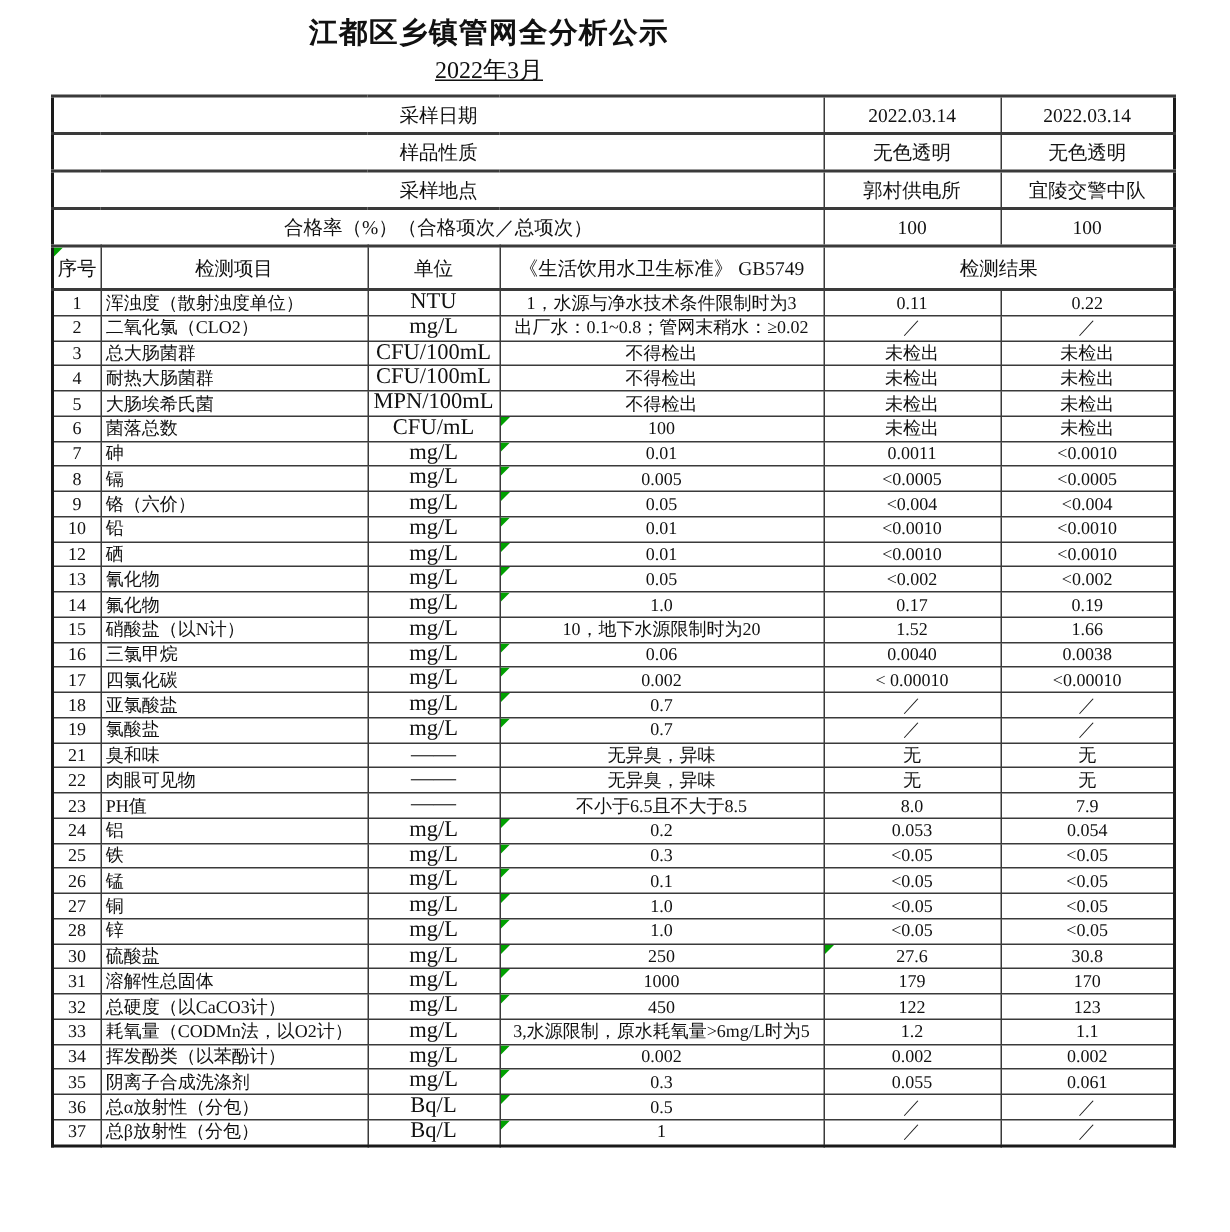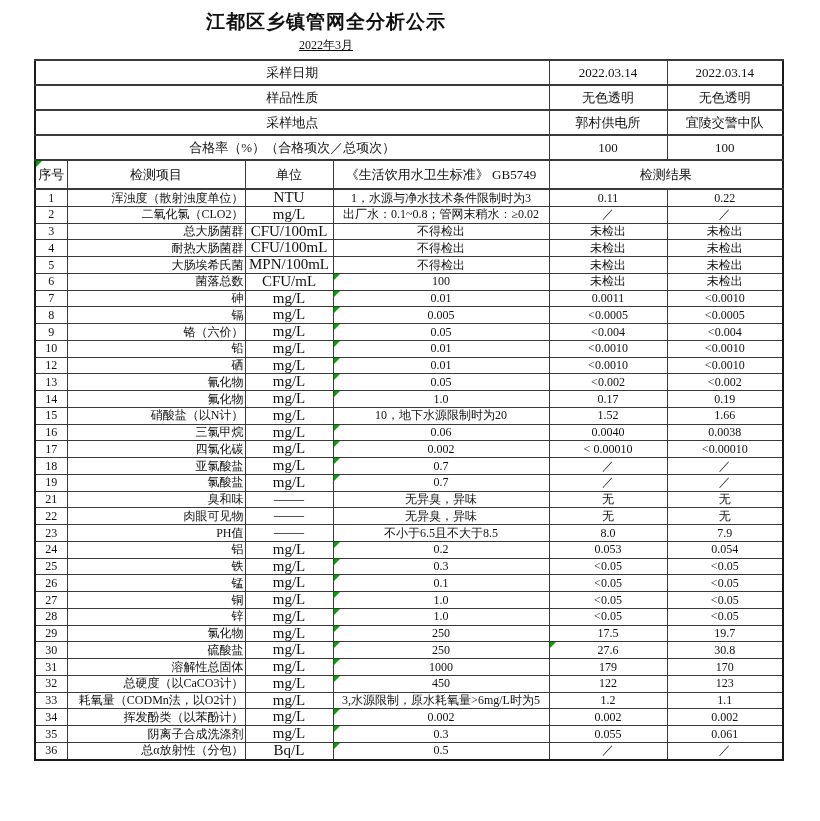--- a/index.html
+++ b/index.html
@@ -1,28 +1,28 @@
 <!DOCTYPE html>
 <html><head>
 <meta charset="utf-8">
 <style>
   html,body{margin:0;padding:0;background:#fff;}
   body{width:820px;height:821px;overflow:hidden;
        font-family:"Liberation Serif","DejaVu Serif",serif;color:#111;}
   .page{width:652px;}
   h1.title{margin:9px 0 2px 0;text-align:center;font-size:19px;font-weight:bold;letter-spacing:1px;}
-  .subtitle{text-align:center;font-size:12px;text-decoration:underline;margin-bottom:5px;}
+  .subtitle{text-align:center;font-size:16px;text-decoration:underline;margin-bottom:5px;}
   table.analysis{border-collapse:collapse;table-layout:fixed;width:750px;margin-left:34px;
                  border:2px solid #1a1a1a;}
   th,td{border:1px solid #3a3a3a;position:relative;overflow:hidden;white-space:nowrap;
         font-weight:normal;text-align:center;padding:0 1px;}
   tr.info th,tr.info td{height:23px;font-size:13px;border-top-width:2px;border-bottom-width:2px;}
   tr.colhead th{height:27px;font-size:13px;border-bottom-width:2px;}
   .c-no{font-size:12px;}
-  .c-item{text-align:right;padding-left:3px;font-size:12px;margin-top:26px;}
+  .c-item{text-align:left;padding-left:3px;font-size:12px;margin-top:26px;}
   .c-unit{font-size:15px;}
   .c-std{font-size:12px;}
   .c-res{font-size:12px;}
   tbody td{height:15.7px;line-height:1.05;}
   .flag::before{content:"";position:absolute;top:0;left:0;width:0;height:0;
                 border-top:6px solid #00a000;border-right:6px solid transparent;}
 </style>
 </head>
 <body>
 
@@ -271,28 +271,20 @@
         </tr>
         <tr>
           <td class="c-no">28</td>
           <td class="c-item">锌</td>
           <td class="c-unit">mg/L</td>
           <td class="c-std flag">1.0</td>
           <td class="c-res">&lt;0.05</td>
           <td class="c-res">&lt;0.05</td>
         </tr>
         <tr>
-          <td class="c-no">29</td>
-          <td class="c-item">氯化物</td>
-          <td class="c-unit">mg/L</td>
-          <td class="c-std flag">250</td>
-          <td class="c-res">17.5</td>
-          <td class="c-res">19.7</td>
-        </tr>
-        <tr>
           <td class="c-no">30</td>
           <td class="c-item">硫酸盐</td>
           <td class="c-unit">mg/L</td>
           <td class="c-std flag">250</td>
           <td class="c-res flag">27.6</td>
           <td class="c-res">30.8</td>
         </tr>
         <tr>
           <td class="c-no">31</td>
           <td class="c-item">溶解性总固体</td>
@@ -331,18 +323,26 @@
           <td class="c-unit">mg/L</td>
           <td class="c-std flag">0.3</td>
           <td class="c-res">0.055</td>
           <td class="c-res">0.061</td>
         </tr>
         <tr>
           <td class="c-no">36</td>
           <td class="c-item">总α放射性（分包）</td>
           <td class="c-unit">Bq/L</td>
           <td class="c-std flag">0.5</td>
+          <td class="c-res">／</td>
+          <td class="c-res">／</td>
+        </tr>
+        <tr>
+          <td class="c-no">37</td>
+          <td class="c-item">总β放射性（分包）</td>
+          <td class="c-unit">Bq/L</td>
+          <td class="c-std flag">1</td>
           <td class="c-res">／</td>
           <td class="c-res">／</td>
         </tr>
       </tbody>
   </table>
 </div>
 
 </body></html>

